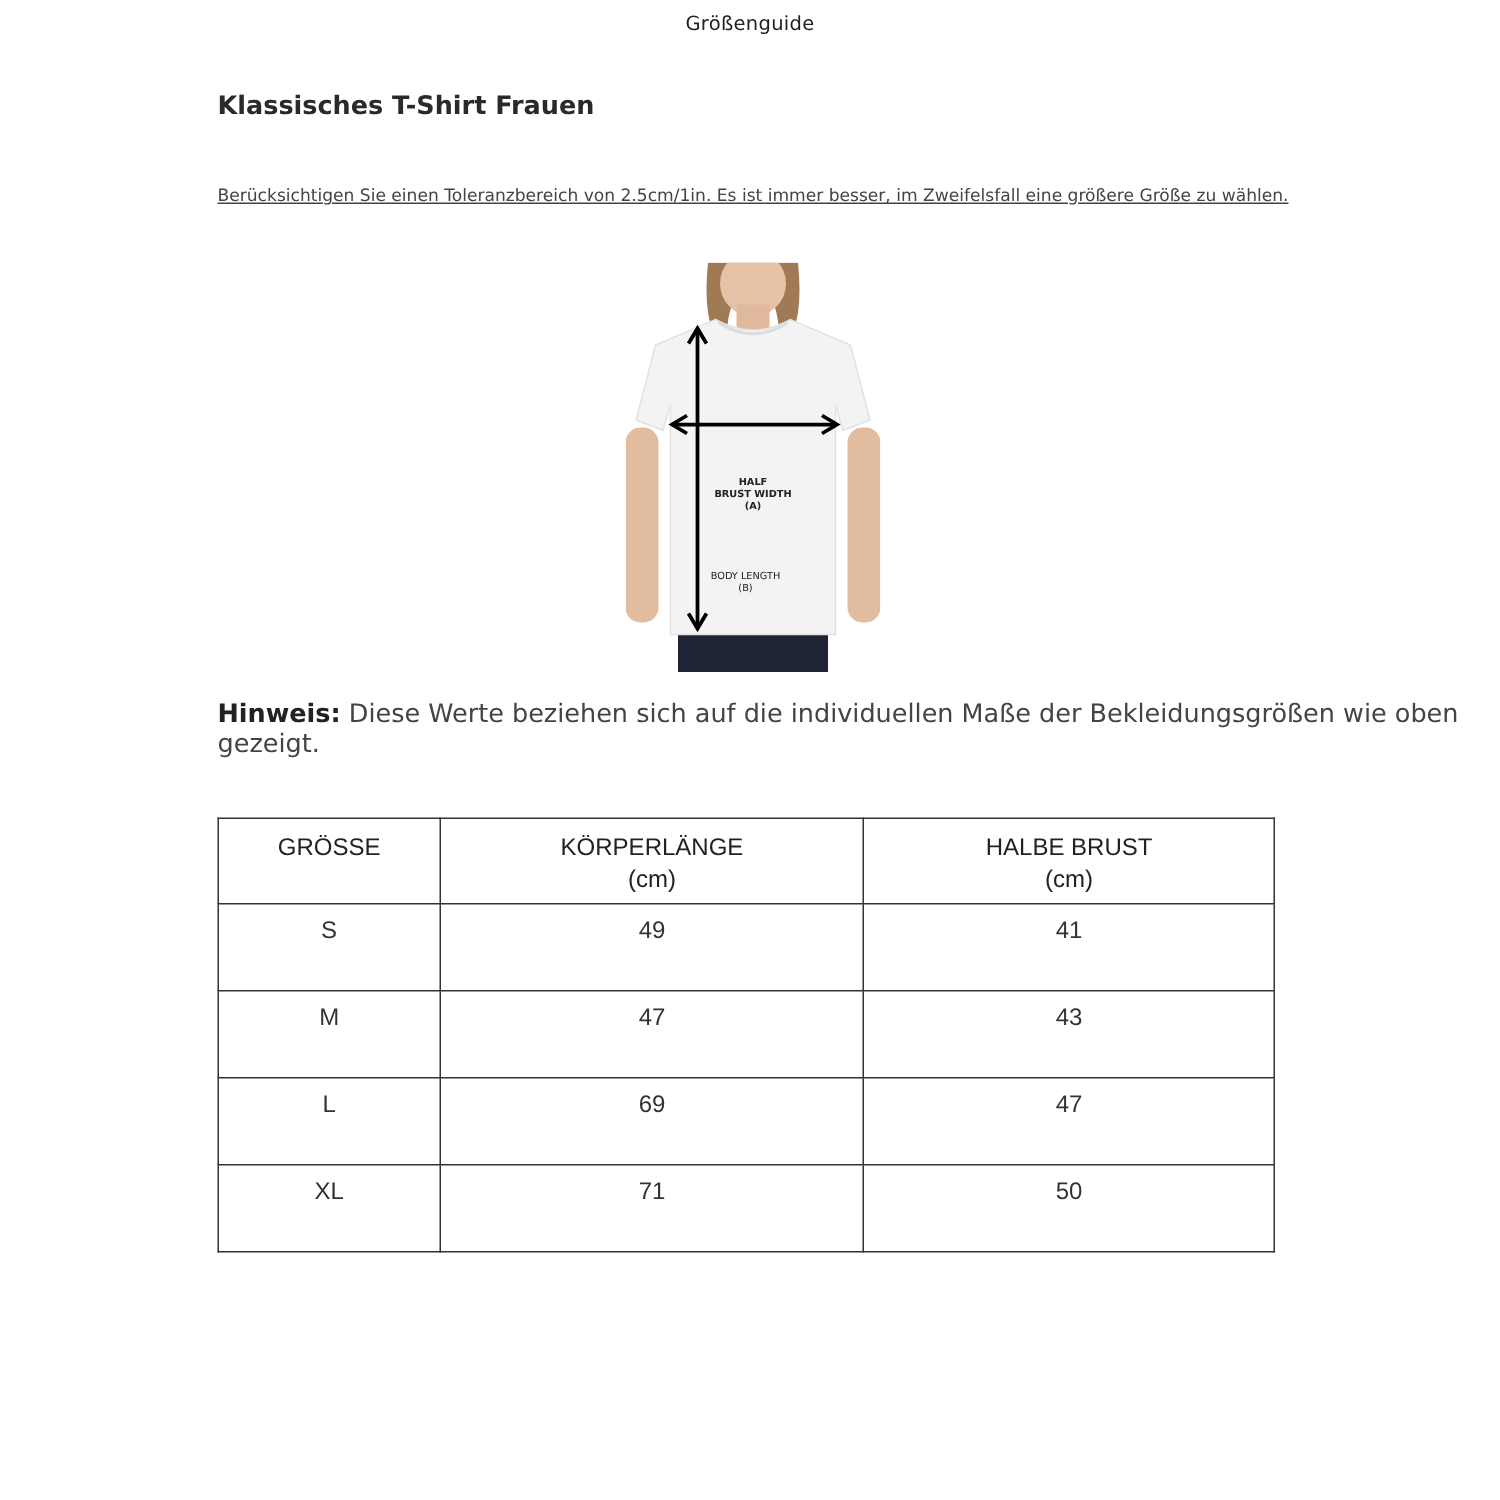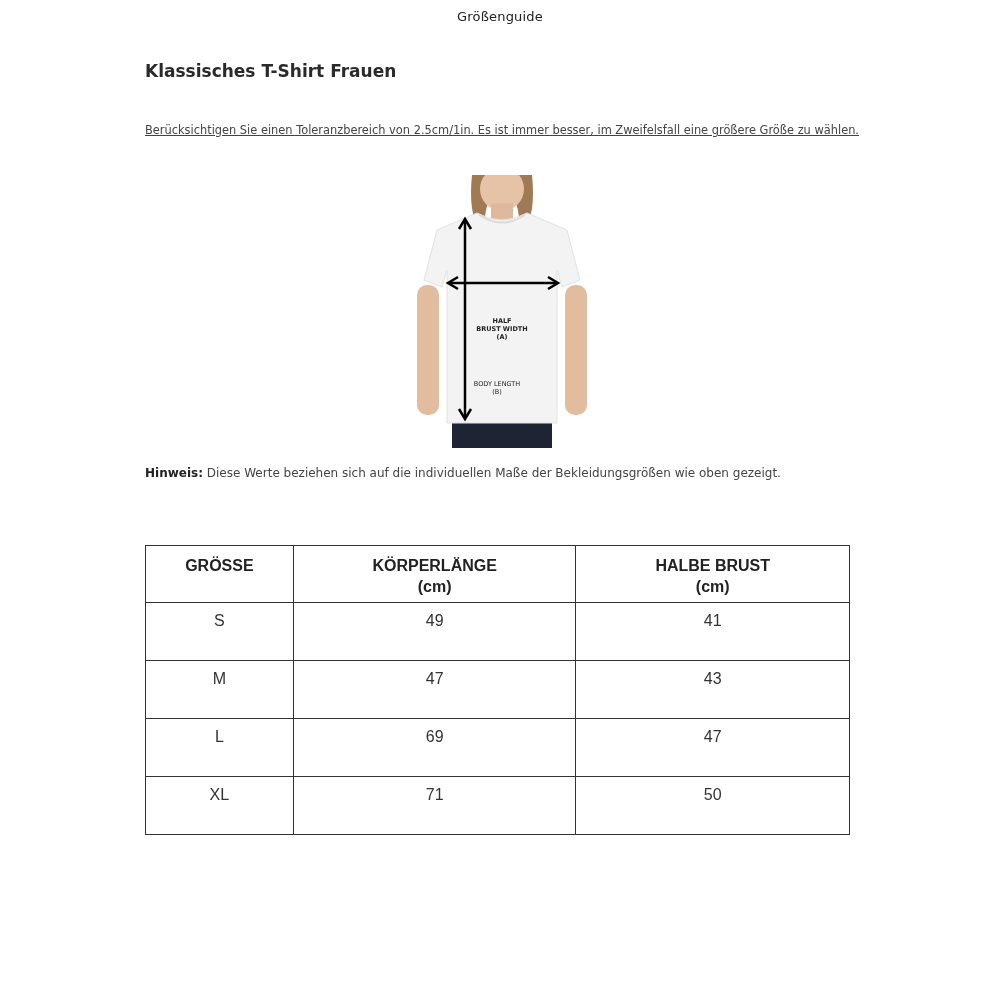--- a/index.html
+++ b/index.html
@@ -1,25 +1,25 @@
 <!DOCTYPE html>
 <html><head>
 <meta charset="utf-8">
 <style>
   html,body{margin:0;padding:0;background:#fff;}
   body{width:1000px;height:1000px;position:relative;overflow:hidden;font-family:"DejaVu Sans",sans-serif;color:#222;}
   .title{position:absolute;top:9px;left:0;width:1000px;text-align:center;font-size:13px;font-weight:400;color:#222;letter-spacing:0.2px;}
   .subtitle{position:absolute;top:61px;left:145px;font-size:17px;font-weight:bold;color:#2a2a2a;}
   .intro{position:absolute;top:120px;left:145px;width:715px;font-size:11.4px;line-height:20px;color:#444;text-decoration:underline;}
   .figure{position:absolute;top:175px;left:417px;width:170px;height:273px;background:#fff;overflow:hidden;}
-  .note{position:absolute;top:466px;left:145px;font-size:12px;color:#444;}
+  .note{position:absolute;top:466px;left:145px;font-size:17px;color:#444;}
   .note b{color:#222;}
   table.sizes{position:absolute;top:545px;left:145px;width:705px;border-collapse:collapse;font-family:"Liberation Sans",sans-serif;}
   table.sizes td, table.sizes th{border:1.5px solid #333;text-align:center;vertical-align:top;padding:9px 0 0 0;height:48px;font-size:16px;color:#333;font-weight:normal;}
-  table.sizes th{font-weight:bold;color:#222;height:47px;line-height:21px;}
+  table.sizes th{font-weight:normal;color:#222;height:47px;line-height:21px;}
   table.sizes col.c1{width:148px;}
   table.sizes col.c2{width:283px;}
   table.sizes col.c3{width:274px;}
 </style>
 </head>
 <body>
 
 <div class="title">Größenguide</div>
 <div class="subtitle">Klassisches T-Shirt Frauen</div>
 <div class="intro">Berücksichtigen Sie einen Toleranzbereich von 2.5cm/1in. Es ist immer besser, im Zweifelsfall eine größere Größe zu wählen.</div>

